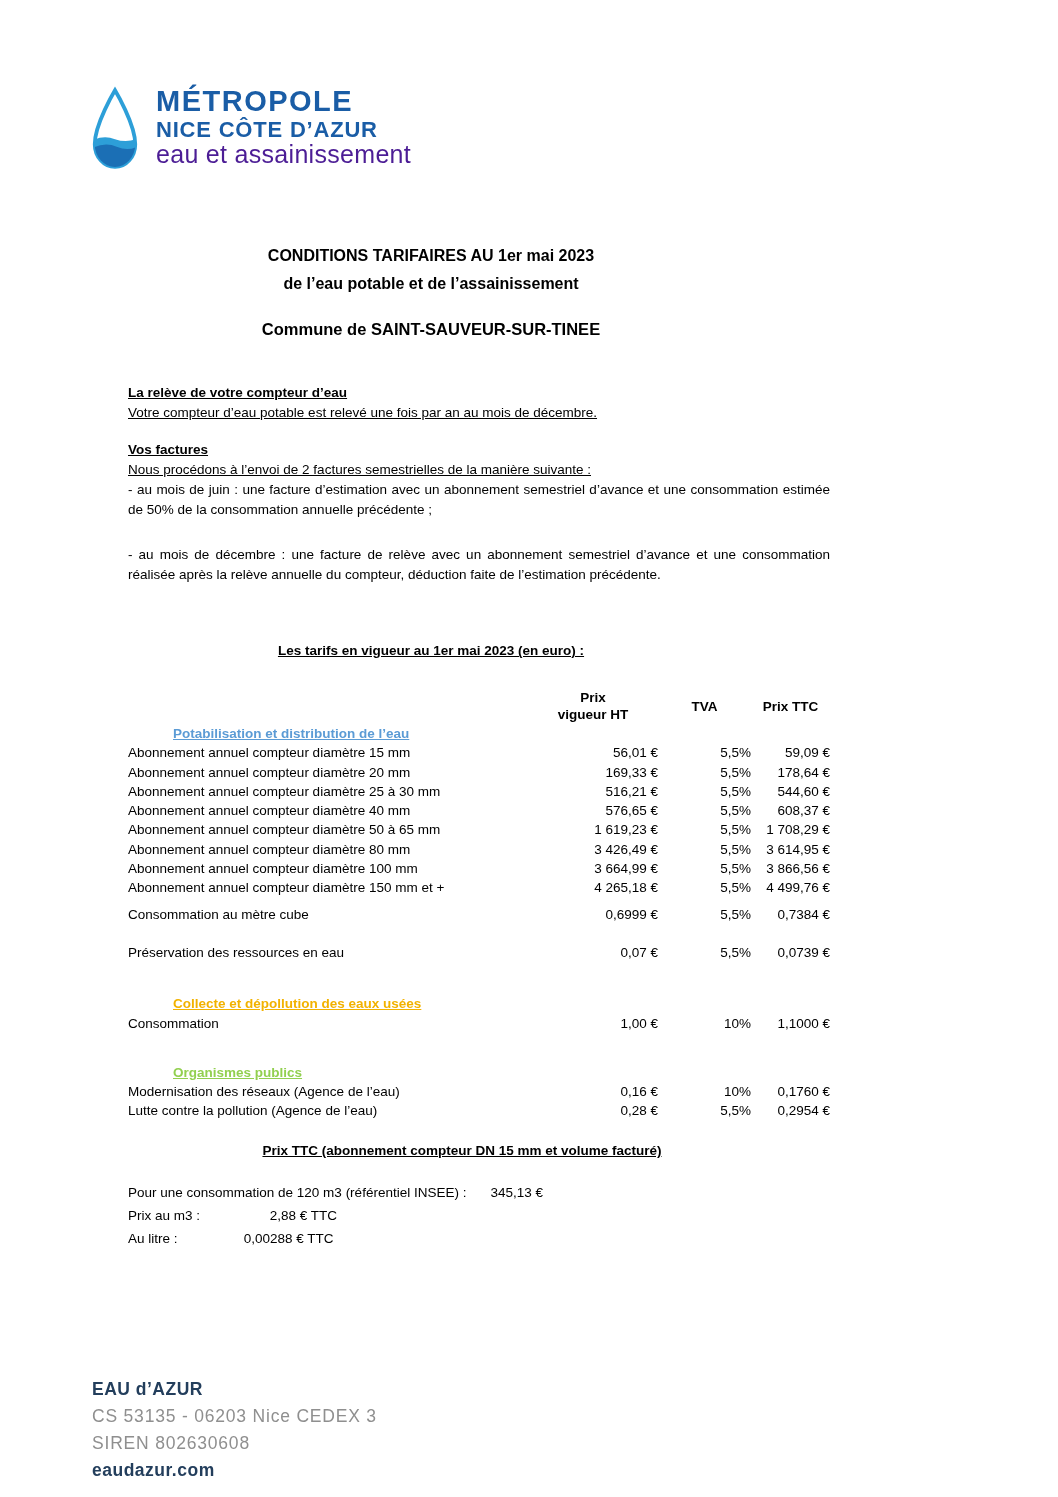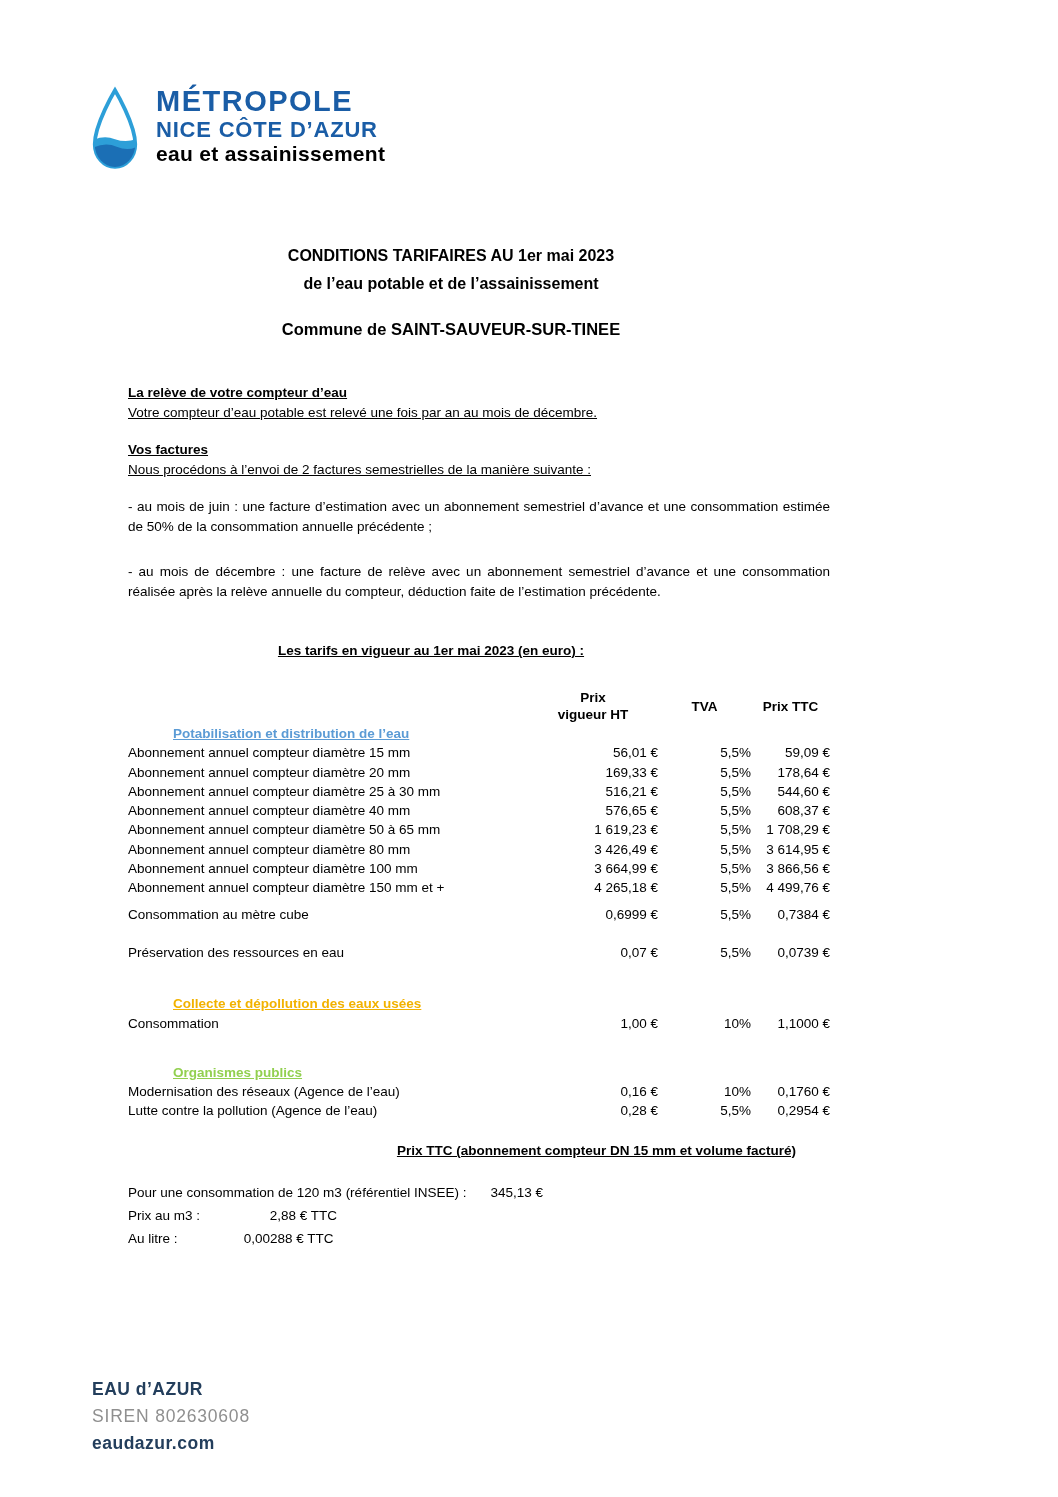--- a/index.html
+++ b/index.html
@@ -5,31 +5,31 @@
   html,body { margin:0; padding:0; background:#fff; }
   #page {
     position:relative; width:1058px; height:1497px; background:#ffffff;
     font-family:"Liberation Sans", sans-serif; color:#000;
   }
   
   #logo { position:absolute; left:88px; top:85px; display:flex; align-items:flex-start; gap:14px; }
   #logo .brand { display:flex; flex-direction:column; }
   .brand-l1 { font-size:29px; font-weight:bold; color:#1A5DA6; letter-spacing:1.5px; line-height:32px; }
   .brand-l2 { font-size:22px; font-weight:bold; color:#1A5DA6; letter-spacing:0.8px; line-height:25px; }
-  .brand-l3 { font-size:21px; font-weight:bold; color:#000000; letter-spacing:0.3px; line-height:24px; }
-  
-  #title { position:absolute; left:0; top:242px; width:862px; text-align:center;padding-left:20px; }
+  .brand-l3 { font-size:25px; font-weight:normal; color:#4c1d95; letter-spacing:0.3px; line-height:24px; }
+  
+  #title { position:absolute; left:0; top:242px; width:862px; text-align:center; }
   .title-line { font-size:16px; font-weight:bold; line-height:28px; }
   .commune { font-size:16.5px; font-weight:bold; margin-top:22px; }
   
   #intro { position:absolute; left:128px; top:383px; width:702px; font-size:13.5px; line-height:20px; }
   .sec-h { font-weight:bold; text-decoration:underline; }
   .para { text-align:left;text-decoration:underline; }
   .mt18 { margin-top:17px; }
-  .bullet { text-align:justify; margin-top:17px; }
+  .bullet { text-align:justify; }
   .bullet2 { text-align:justify; margin-top:25px; }
   
   #tarifs-heading {
     position:absolute; left:128px; top:643px; width:606px; text-align:center;
     font-size:13.5px; font-weight:bold; text-decoration:underline;
   }
   
   #table { position:absolute; left:128px; top:688px; width:702px; font-size:13.5px; }
   .thead { display:flex; font-weight:bold; height:36px; }
   .thead .hcell { display:flex; flex-direction:column; justify-content:center; text-align:center; line-height:17px; }
@@ -37,21 +37,21 @@
   .col-ht { width:130px; } .col-tva { width:93px; } .col-ttc { width:79px; }
   .trow { display:flex; line-height:19.3px; }
   .tc { text-align:right; }
   .sec-head { font-weight:bold; text-decoration:underline; line-height:19.3px;padding-left:45px; }
   .c-pot { color:#5B9BD5; }
   .c-col { color:#F2B200; }
   .c-org { color:#92D050; }
   .gap7 { height:7px; } .gap19 { height:19px; } .gap32 { height:32px; } .gap30 { height:30px; }
   
   #ttc-heading {
-    position:absolute; left:128px; top:1143px; width:668px; text-align:right;
+    position:absolute; left:128px; top:1143px; width:668px; text-align:center;
     font-size:13.5px; font-weight:bold; text-decoration:underline;
   }
   #ttc-lines { position:absolute; left:128px; top:1181px; width:702px; font-size:13.5px; line-height:23px; }
   .lbl-140 { display:inline-block; width:138px; }
   .lbl-112 { display:inline-block; width:112px; }
   .insee-line { display:flex; }
   .insee-val { margin-left:24px; }
   
   #footer { position:absolute; left:92px; top:1376px; font-size:17.5px; line-height:27px; }
   .f-navy { color:#233E5C; font-weight:bold; letter-spacing:0.5px; }
@@ -220,17 +220,18 @@
       <span>2,88 € TTC</span>
     </div>
     <div>
       <span class="lbl-112">Au litre :</span>
       <span>0,00288 € TTC</span>
     </div>
   </div>
 
   <div id="footer">
     <div class="f-navy">EAU d’AZUR</div>
+    <div class="f-gray">CS 53135 - 06203 Nice CEDEX 3</div>
     <div class="f-gray">SIREN 802630608</div>
     <div class="f-navy">eaudazur.com</div>
   </div>
 
 </div>
 
 </body></html>

